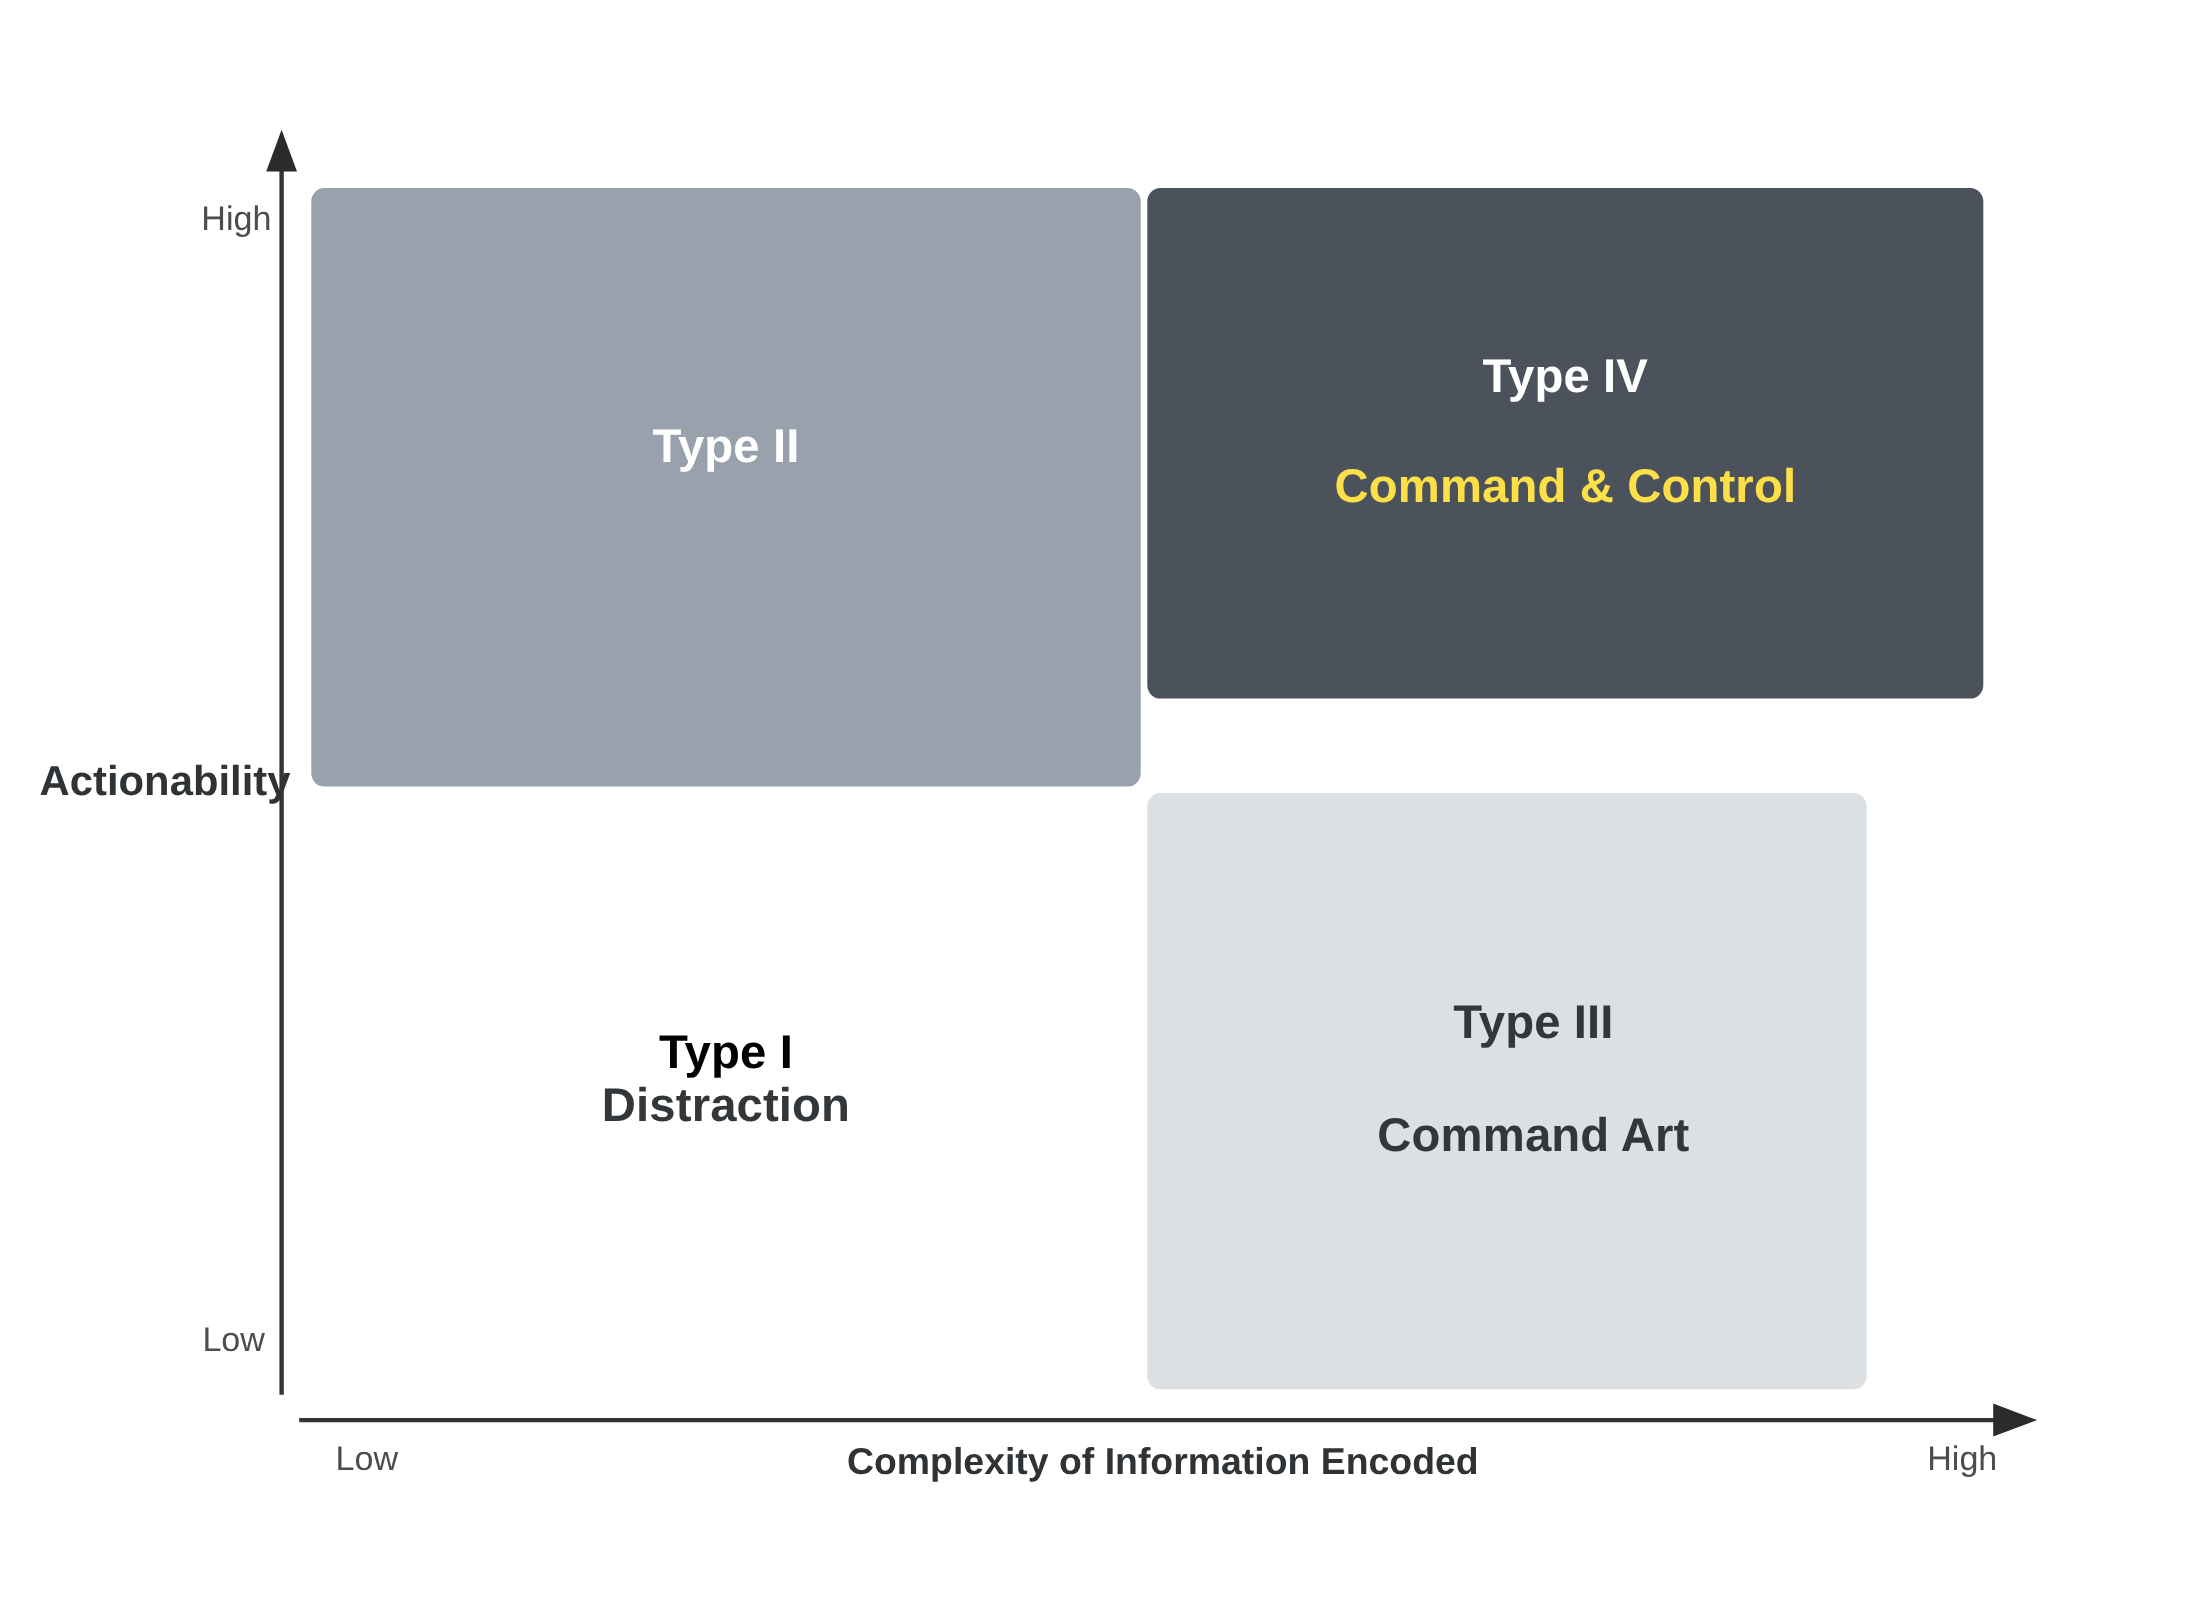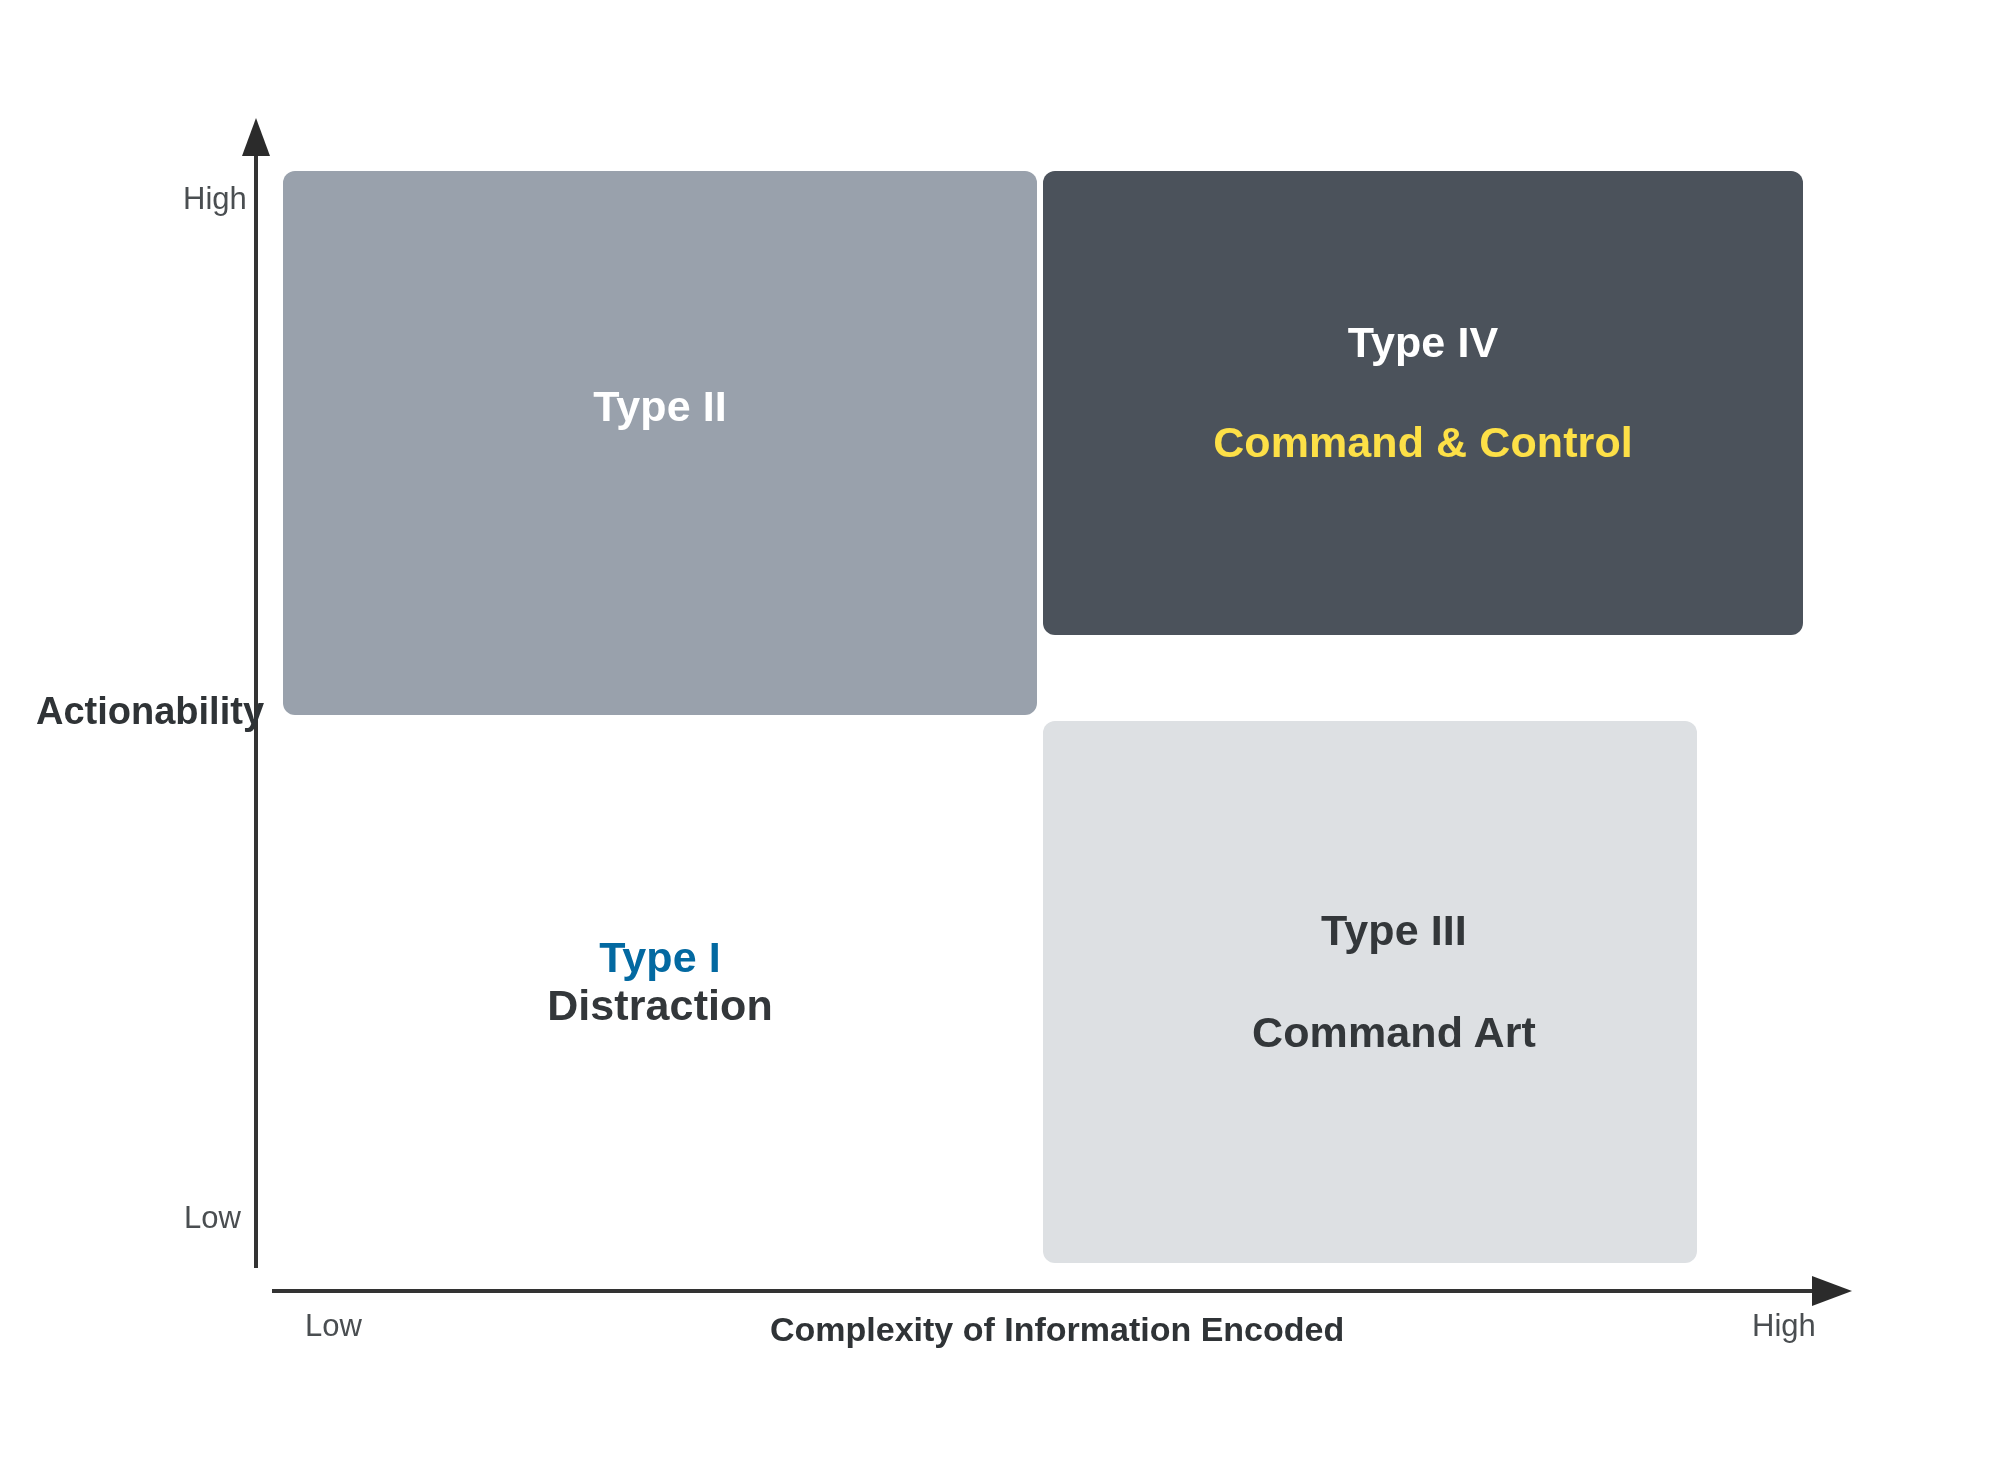--- a/index.html
+++ b/index.html
@@ -82,21 +82,21 @@
   #quadrant-type-iv .q-subtitle { color: #fde047; }
 
   
   #quadrant-type-i {
     left: 283px;
     top: 721px;
     width: 754px;
     height: 542px;
     background: transparent;
   }
-  #quadrant-type-i .q-title { color: #0369a1; }
+  #quadrant-type-i .q-title { color: #000000; }
   #quadrant-type-i .q-subtitle { color: #33373a; }
 
   
   #quadrant-type-iii {
     left: 1043px;
     top: 721px;
     width: 654px;
     height: 542px;
     background: #dde0e3;
     padding-left: 48px;

